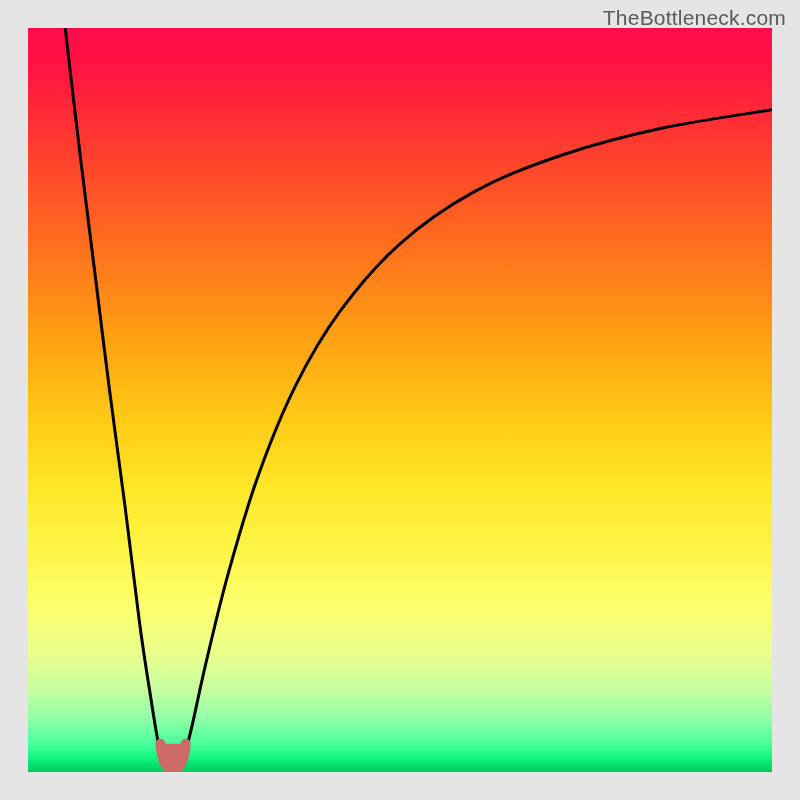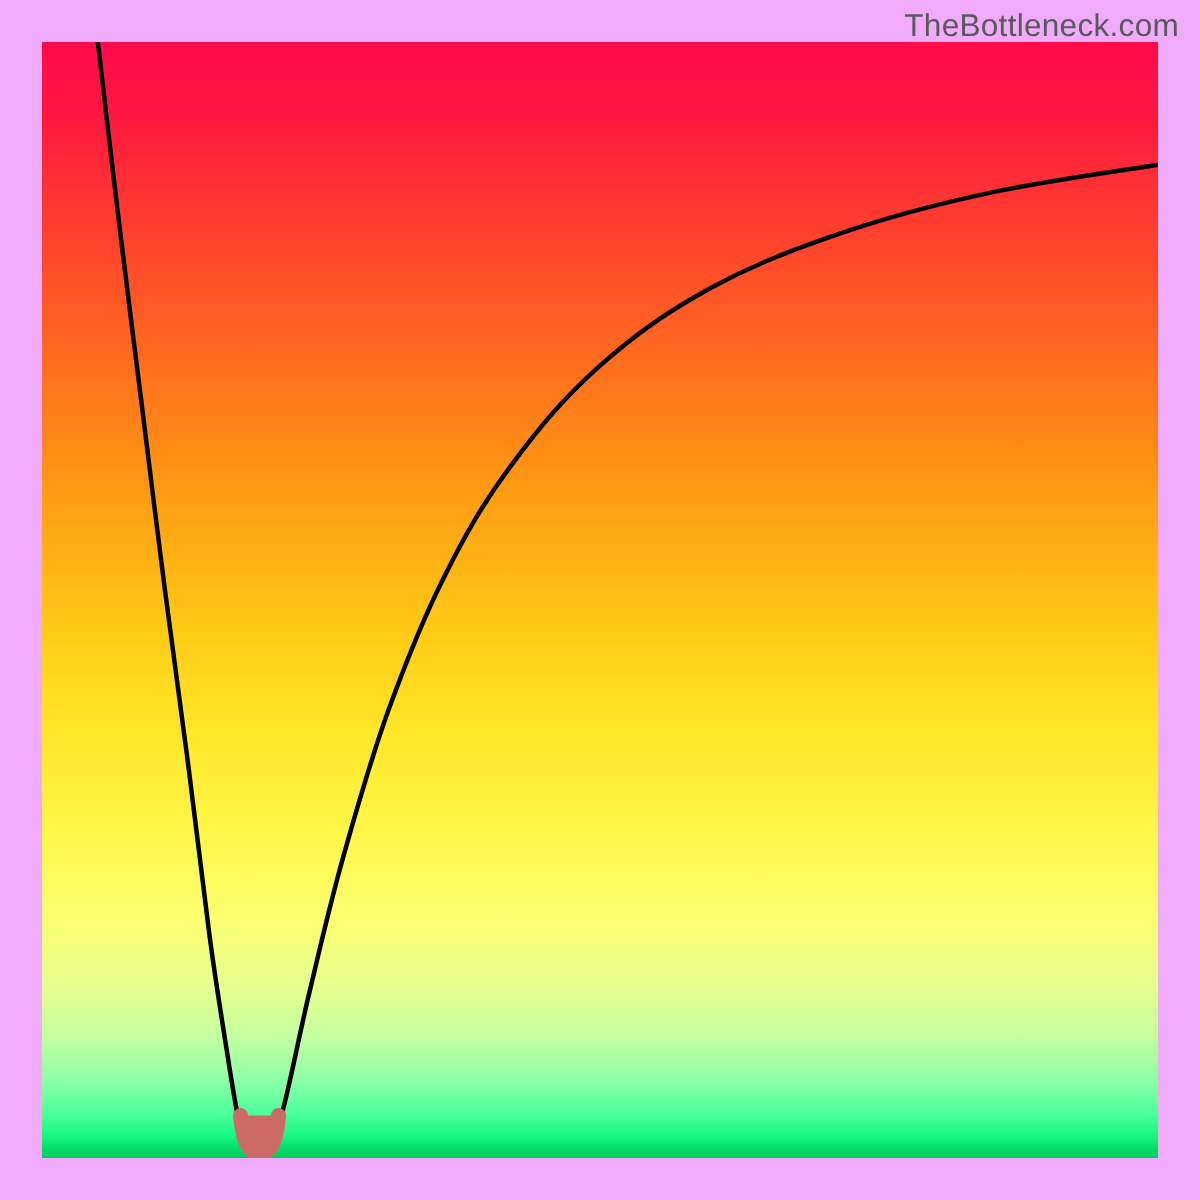--- a/index.html
+++ b/index.html
@@ -8,21 +8,21 @@
     width: 800px;
     height: 800px;
     overflow: hidden;
     background: #000;
     font-family: Arial, Helvetica, sans-serif;
   }
   .frame {
     position: absolute;
     left: 0; top: 0;
     width: 800px; height: 800px;
-    background: #f0abfc;
+    background: #e5e5e5;
   }
   .plot {
     position: absolute;
     left: 28px;
     top: 28px;
     width: 744px;
     height: 744px;
     overflow: hidden;
   }
   .gradient {

